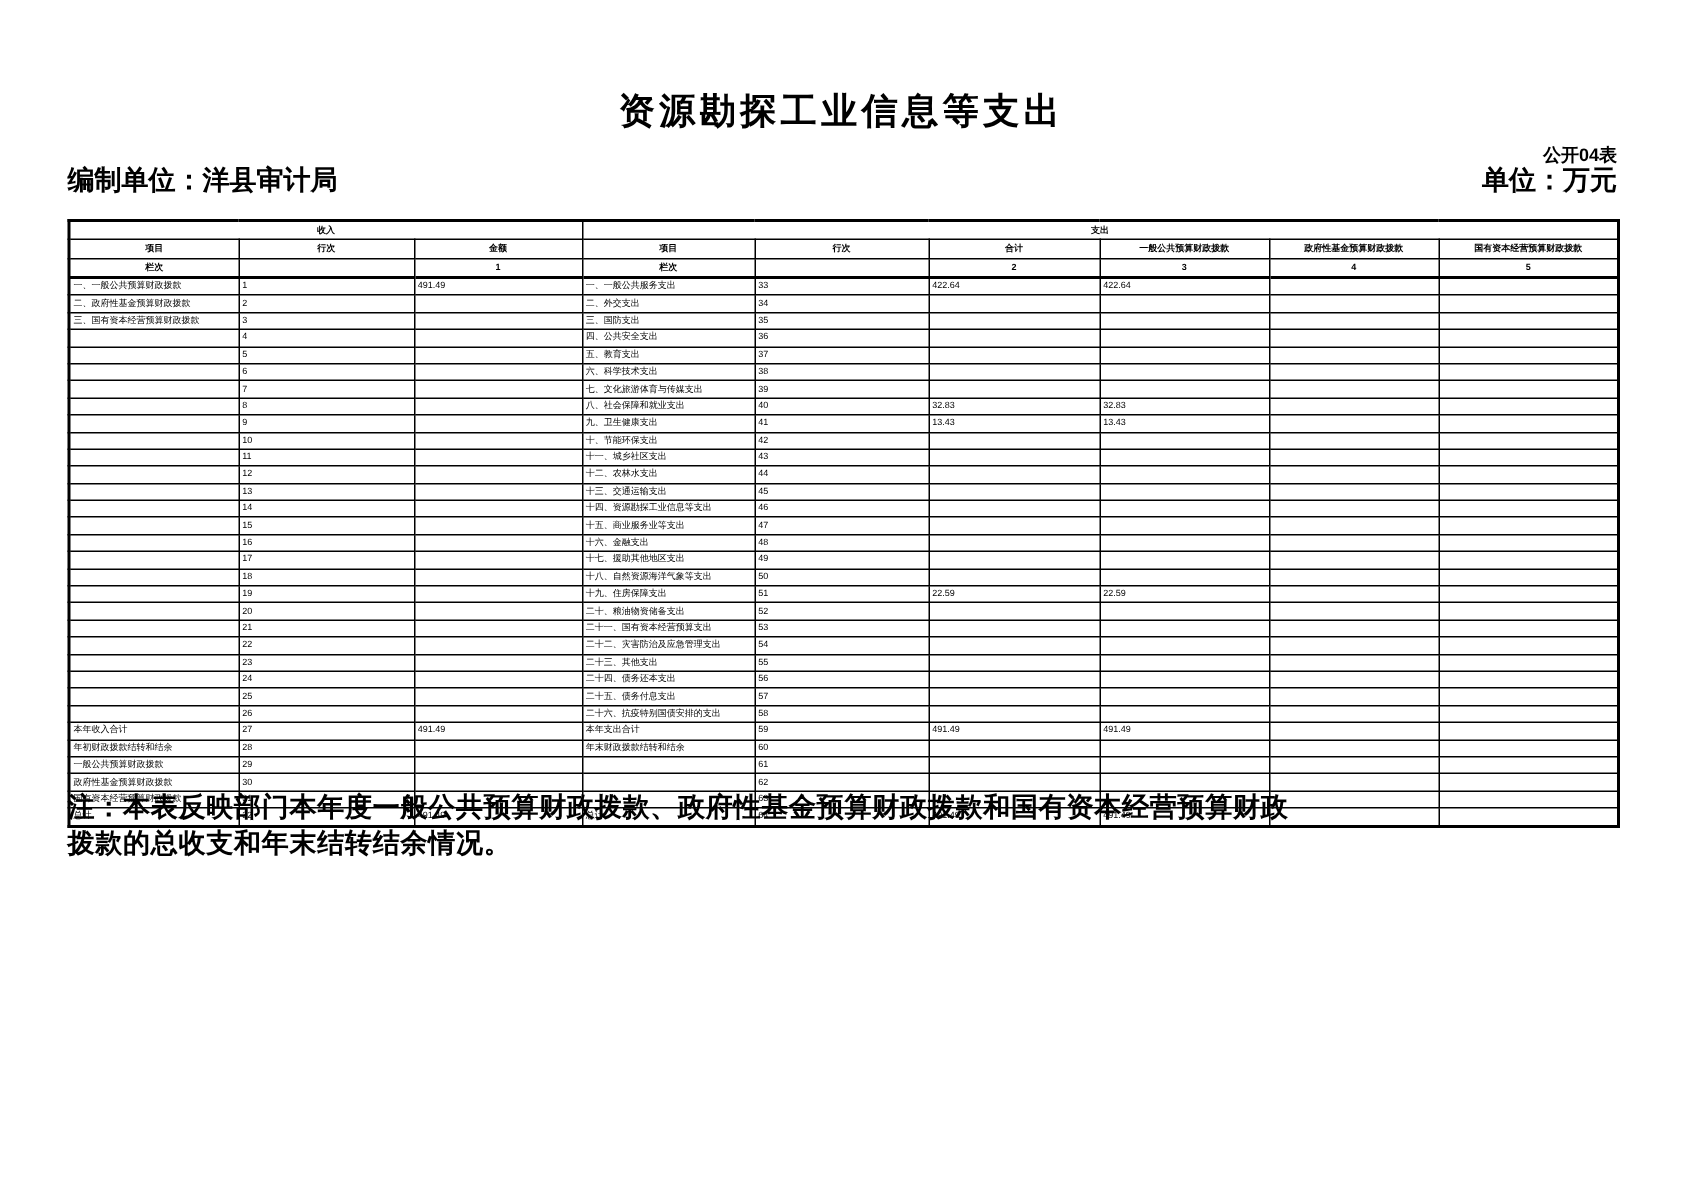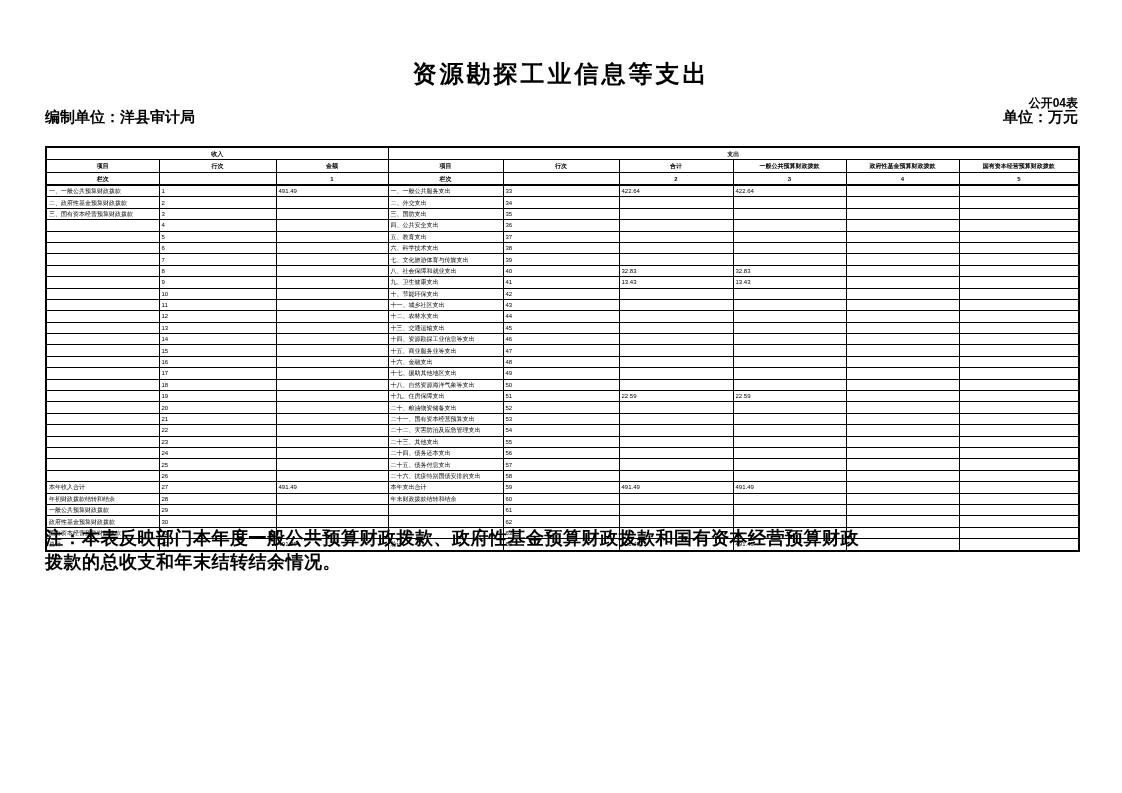--- a/index.html
+++ b/index.html
@@ -11,21 +11,21 @@
   .title{
     position:absolute;left:0;top:58px;width:100%;
     text-align:center;font-size:24px;font-weight:bold;letter-spacing:3px;
   }
   .form-code{
     position:absolute;right:44px;top:95px;font-size:12px;font-weight:bold;text-align:right;
   }
   .meta-row{
     position:absolute;left:45px;top:108px;width:1033px;
     display:flex;justify-content:space-between;
-    font-size:15px;font-weight:bold;
+    font-size:18px;font-weight:bold;
   }
   table.fiscal{
     position:absolute;left:45px;top:146px;width:1033px;
     border-collapse:collapse;table-layout:fixed;
     border:2px solid #000;
   }
   table.fiscal th, table.fiscal td{
     border:1px solid #000;
     font-size:6px;line-height:10px;height:10.4px;
     padding:0 2px;overflow:hidden;white-space:nowrap;

